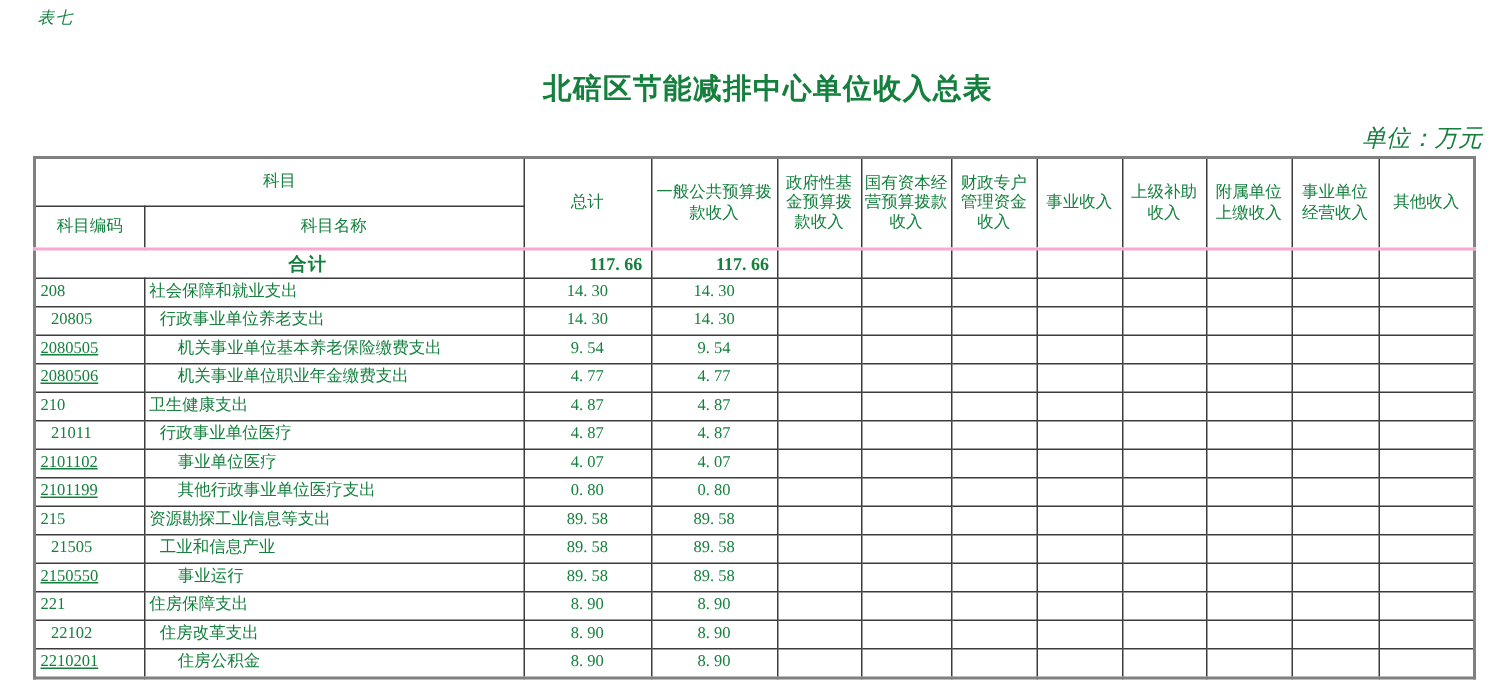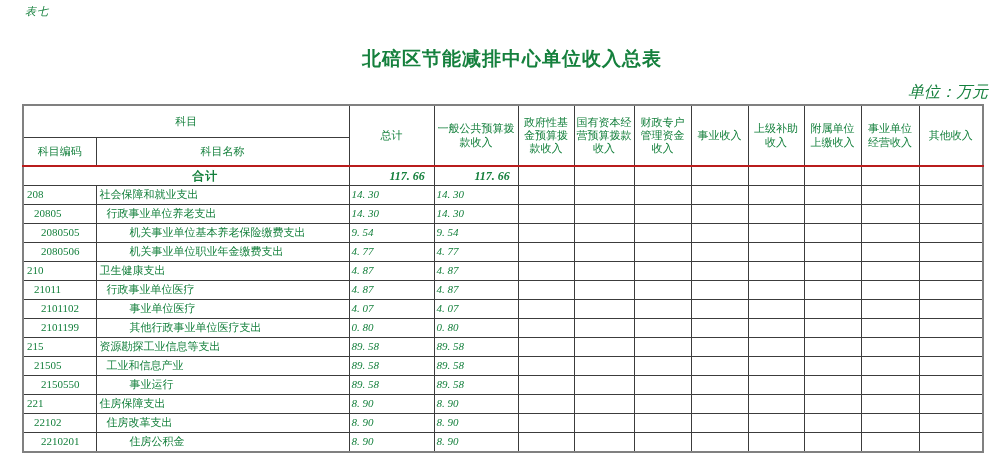--- a/index.html
+++ b/index.html
@@ -25,30 +25,30 @@
   }
   .report th,.report td{
     border:1px solid #3c3c3c;padding:0 2px;overflow:hidden;
     font-size:11px;font-weight:normal;line-height:1.2;
   }
   .report thead th{
     text-align:center;vertical-align:middle;word-break:break-all;
   }
   .report thead tr.h1 th{height:31px;}
   .report thead tr.h2 th{height:27px;}
-  .report thead{border-bottom:2px solid #b91c1c;font-family:Liberation Serif, serif;}
+  .report thead{border-bottom:2px solid #f9a8d4;font-family:Liberation Serif, serif;}
   .report tbody td{height:18px;white-space:nowrap;}
   .grand-total-row td{font-weight:bold;font-size:12px;padding-left:40px;}
   .grand-total-row .label{text-align:center;letter-spacing:1px;}
-  .num{text-align:left;padding-right:3px;font-style:italic;}
+  .num{text-align:center;padding-right:3px;}
   .code{text-align:left;margin-top:14px;}
   .name{text-align:left;}
   tr.lvl1 .code{padding-left:3px;}  tr.lvl1 .name{padding-left:3px;}
   tr.lvl2 .code{padding-left:10px;} tr.lvl2 .name{padding-left:10px;}
-  tr.lvl3 .code{padding-left:17px;} tr.lvl3 .name{padding-left:33px;}
+  tr.lvl3 .code{padding-left:3px;text-decoration:underline;} tr.lvl3 .name{padding-left:22px;}
 </style>
 </head>
 <body>
 
 <div class="page">
 
   <span class="sheet-tag">表七</span>
 
   <h1 class="page-title">北碚区节能减排中心单位收入总表</h1>
 

